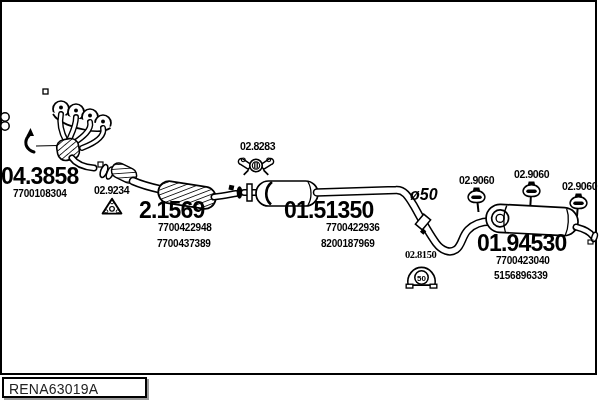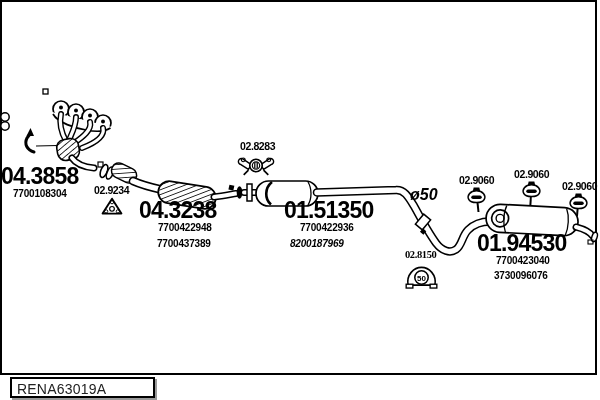--- a/index.html
+++ b/index.html
@@ -5,21 +5,21 @@
   html,body{margin:0;padding:0;background:#fff;}
   .stage{position:relative;width:600px;height:400px;background:#fff;overflow:hidden;
          font-family:"Liberation Sans",sans-serif;color:#000;}
   .frame{position:absolute;left:0;top:0;width:593px;height:371px;border:2px solid #000;background:#fff;}
   svg{position:absolute;left:0;top:0;}
   .lbl{position:absolute;white-space:nowrap;line-height:1;}
   .code-lg{font-size:23px;font-weight:bold;letter-spacing:-0.8px;}
   .pn{font-size:10px;font-weight:bold;letter-spacing:-0.2px;}
   .code-sm{font-size:10.5px;font-weight:bold;letter-spacing:-0.4px;}
   .dia{font-size:16px;font-weight:bold;font-style:italic;}
-  .refbox{position:absolute;left:10px;top:377px;width:141px;height:17px;border:2px solid #000;
+  .refbox{position:absolute;left:2px;top:377px;width:141px;height:17px;border:2px solid #000;
           background:#fff;box-shadow:2px 2px 0 #9a9a9a;}
   .refbox span{display:block;font-size:14px;color:#222;padding:2px 0 0 5px;letter-spacing:0.2px;}
   .tube-o{stroke:#000;stroke-width:8.5;fill:none;stroke-linecap:round;}
   .tube-i{stroke:#fff;stroke-width:5.5;fill:none;stroke-linecap:round;}
   .tube2-o{stroke:#000;stroke-width:7;fill:none;stroke-linecap:round;}
   .tube2-i{stroke:#fff;stroke-width:4;fill:none;stroke-linecap:round;}
   .rtube-o{stroke:#000;stroke-width:6;fill:none;stroke-linecap:round;}
   .rtube-i{stroke:#fff;stroke-width:3.2;fill:none;stroke-linecap:round;}
   .ln{stroke:#000;fill:none;}
   .wh{fill:#fff;stroke:#000;}
@@ -182,38 +182,38 @@
     <use href="#sym-hanger" x="466" y="187" width="21" height="19"></use>
     <use href="#sym-hanger" x="521" y="181" width="21" height="19"></use>
     <use href="#sym-hanger" x="568" y="193" width="21" height="19"></use>
   </svg>
 
   <div class="lbl code-lg" style="left:1px;top:165px;">04.3858</div>
   <div class="lbl pn" style="left:13px;top:189px;">7700108304</div>
 
   <div class="lbl code-sm" style="left:94px;top:185px;">02.9234</div>
 
-  <div class="lbl code-lg" style="left:139px;top:199px;">04.3238</div>
+  <div class="lbl code-lg" style="left:139px;top:199px;">2.1569</div>
   <div class="lbl pn" style="left:158px;top:223px;">7700422948</div>
   <div class="lbl pn" style="left:157px;top:239px;">7700437389</div>
 
   <div class="lbl code-sm" style="left:240px;top:141px;">02.8283</div>
 
   <div class="lbl code-lg" style="left:284px;top:199px;">01.51350</div>
-  <div class="lbl pn" style="left:300px;top:223px;text-align:center;">7700422936</div>
-  <div class="lbl pn" style="left:290px;top:239px;font-style:italic;">8200187969</div>
+  <div class="lbl pn" style="left:326px;top:223px;text-align:center;">7700422936</div>
+  <div class="lbl pn" style="left:321px;top:239px;">8200187969</div>
 
   <div class="lbl dia" style="left:410px;top:187px;">ø50</div>
 
   <div class="lbl code-sm" style="left:405px;top:250px;font-family:Liberation Serif, serif;">02.8150</div>
 
   <div class="lbl code-sm" style="left:459px;top:175px;">02.9060</div>
   <div class="lbl code-sm" style="left:514px;top:169px;">02.9060</div>
   <div class="lbl code-sm" style="left:562px;top:181px;">02.9060</div>
 
   <div class="lbl code-lg" style="left:477px;top:232px;">01.94530</div>
   <div class="lbl pn" style="left:496px;top:256px;">7700423040</div>
-  <div class="lbl pn" style="left:494px;top:271px;">3730096076</div>
+  <div class="lbl pn" style="left:494px;top:271px;">5156896339</div>
 
   <div class="refbox">
     <span>RENA63019A</span>
   </div>
 </div>
 
 </body></html>

